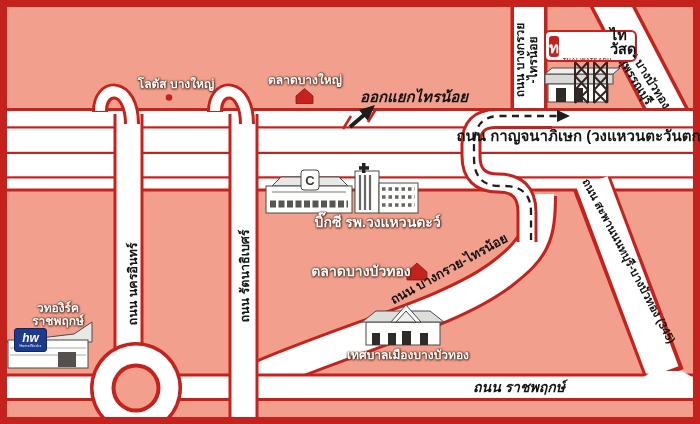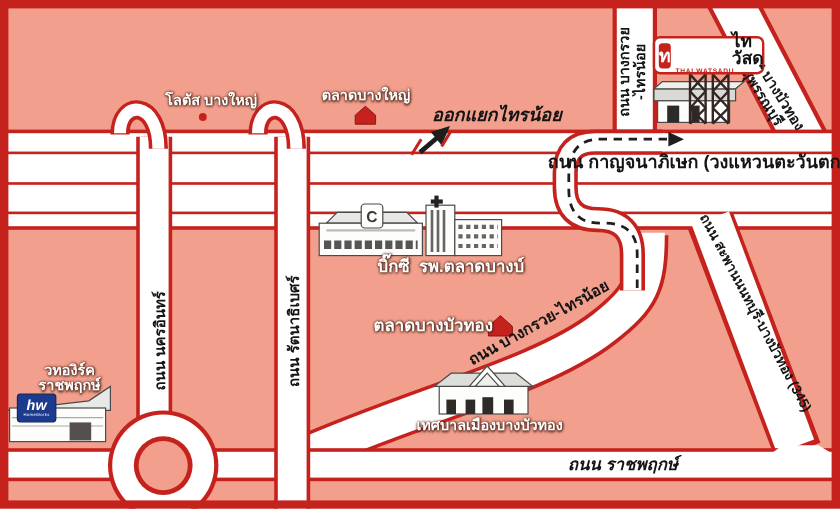--- a/index.html
+++ b/index.html
@@ -179,21 +179,21 @@
   </g>
 
   <rect x="3.5" y="3.5" width="693" height="417" fill="none" stroke="#c5221e" stroke-width="7"></rect>
 </svg>
 
 <div class="lbl w" style="left:176px;top:84px;">โลตัส บางใหญ่</div>
 <div class="lbl w" style="left:305px;top:80px;text-align:right;">ตลาดบางใหญ่</div>
 <div class="lbl k" style="left:414px;top:97px;font-size:15px;font-style:italic;">ออกแยกไทรน้อย</div>
 <div class="lbl k" style="left:581px;top:136px;font-size:15px;">ถนน กาญจนาภิเษก (วงแหวนตะวันตก)</div>
 <div class="lbl w" style="left:316px;top:222px;font-size:14px;margin-left:12px;">บิ๊กซี</div>
-<div class="lbl w" style="left:393px;top:222px;font-size:14px;">รพ.ตลาดบางบ์</div>
+<div class="lbl w" style="left:393px;top:222px;font-size:14px;">รพ.วงแหวนตะว์</div>
 <div class="lbl w" style="left:408px;top:355px;">เทศบาลเมืองบางบัวทอง</div>
 <div class="lbl w" style="left:361px;top:271px;font-size:14px;">ตลาดบางบัวทอง</div>
 <div class="lbl w lines" style="left:58px;top:315px;">
   <div>วทองิร์ค</div>
   <div>ราชพฤกษ์</div>
 </div>
 <div class="lbl k" style="left:519px;top:387px;font-size:14px;font-style:italic;">ถนน ราชพฤกษ์</div>
 <div class="lbl k rot-90" style="left:134px;top:284px;font-size:12.5px;">ถนน นครอินทร์</div>
 <div class="lbl k rot-90" style="left:246px;top:276px;font-size:12.5px;">ถนน รัตนาธิเบศร์</div>
 <div class="lbl k rot-90 lines" style="left:527px;top:60px;font-size:12px;">

